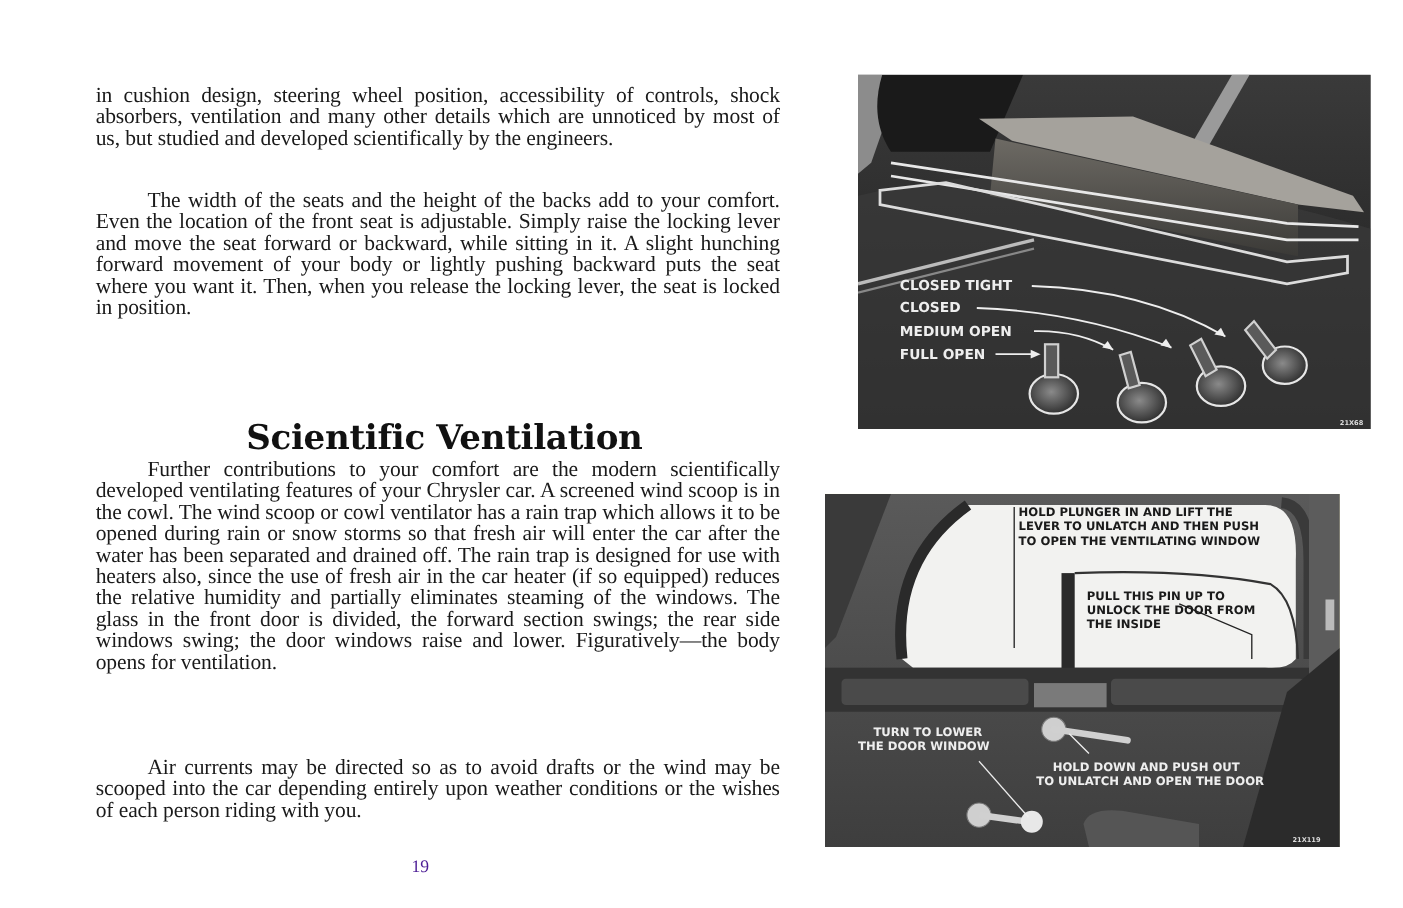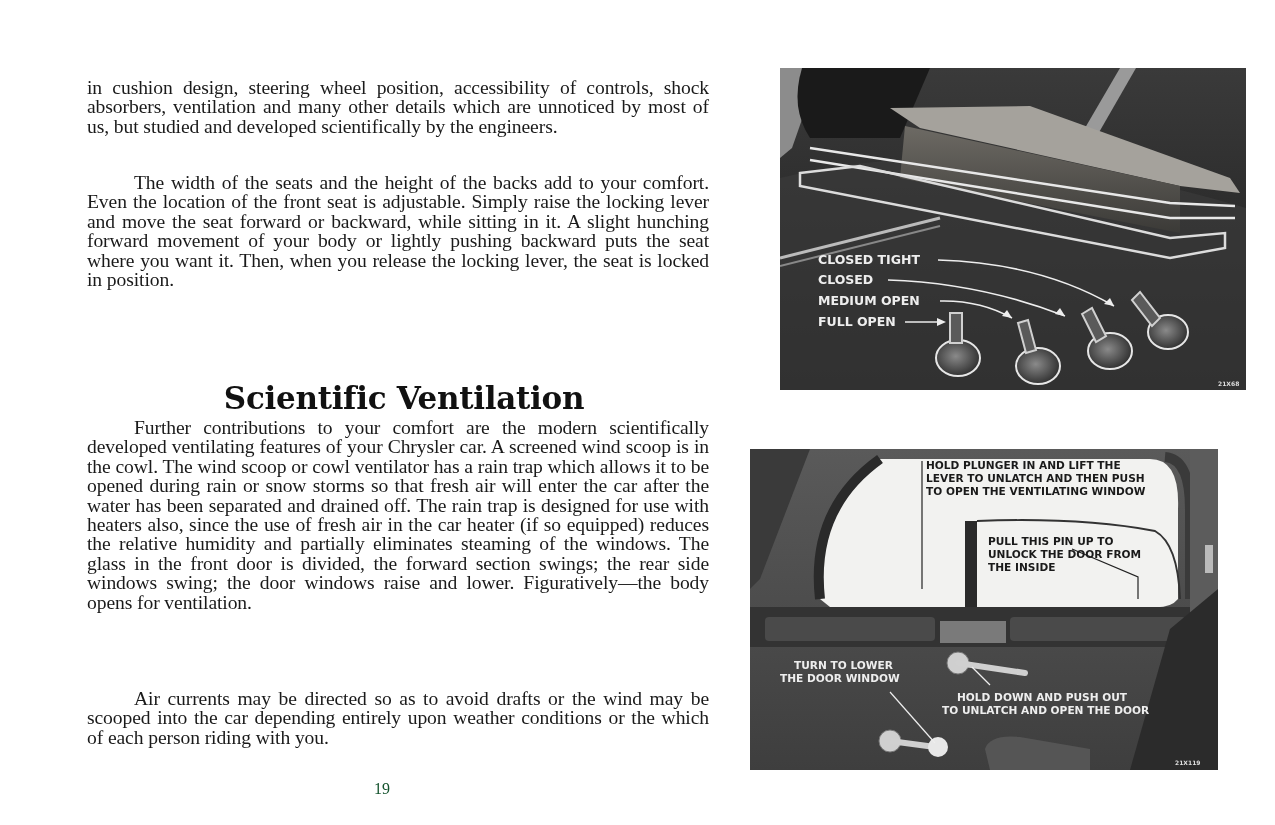--- a/index.html
+++ b/index.html
@@ -6,36 +6,36 @@
   body{width:1275px;height:825px;background:#ffffff;position:relative;overflow:hidden;
        font-family:"Liberation Serif","DejaVu Serif",serif;color:#1a1a1a;}
   .para{margin:12px;font-size:19.6px;line-height:19.4px;text-align:justify;text-align-last:left;letter-spacing:-0.1px;}
   .para.indent{text-indent:47px;font-family:Liberation Serif, serif;}
   .p1{position:absolute;left:75px;top:66px;width:622px;}
   .p2{position:absolute;left:75px;top:161px;width:622px;}
   .heading{position:absolute;left:75px;top:362px;width:622px;text-align:center;margin:18px;
            font-family:"DejaVu Serif","Liberation Serif",serif;font-weight:bold;font-size:31px;letter-spacing:-0.3px;color:#111;}
   .p3{position:absolute;left:75px;top:406px;width:622px;}
   .p4{position:absolute;left:75px;top:677px;width:622px;}
-  .pagenum{position:absolute;left:362px;top:780px;width:40px;text-align:center;font-size:16px;color:#14532d;}
+  .pagenum{position:absolute;left:362px;top:780px;width:40px;text-align:center;font-size:16px;color:#4c1d95;}
 
   .fig{position:absolute;overflow:hidden;}
   .fig svg{display:block;}
   .fig1{left:752px;top:68px;width:466px;height:322px;background:#2a2a2a;margin-left:28px;}
   .fig2{left:750px;top:449px;width:468px;height:321px;background:#fef9c3;}
   .figtxt{font-family:"DejaVu Sans","Liberation Sans",sans-serif;font-weight:bold;}
 </style>
 </head>
 <body>
 
 <p class="para p1">in cushion design, steering wheel position, accessibility of controls, shock absorbers, ventilation and many other details which are unnoticed by most of us, but studied and developed scientifically by the engineers.</p>
 <p class="para indent p2">The width of the seats and the height of the backs add to your comfort. Even the location of the front seat is adjustable. Simply raise the locking lever and move the seat forward or backward, while sitting in it. A slight hunching forward movement of your body or lightly pushing backward puts the seat where you want it. Then, when you release the locking lever, the seat is locked in position.</p>
 <h2 class="heading">Scientific Ventilation</h2>
 <p class="para indent p3">Further contributions to your comfort are the modern scientifically developed ventilating features of your Chrysler car. A screened wind scoop is in the cowl. The wind scoop or cowl ventilator has a rain trap which allows it to be opened during rain or snow storms so that fresh air will enter the car after the water has been separated and drained off.  The rain trap is designed for use with heaters also, since the use of fresh air in the car heater (if so equipped) reduces the relative humidity and partially eliminates steaming of the windows. The glass in the front door is divided, the forward section swings; the rear side windows swing; the door windows raise and lower. Figuratively—the body opens for ventilation.</p>
-<p class="para indent p4">Air currents may be directed so as to avoid drafts or the wind may be scooped into the car depending entirely upon weather conditions or the which of each person riding with you.</p>
+<p class="para indent p4">Air currents may be directed so as to avoid drafts or the wind may be scooped into the car depending entirely upon weather conditions or the wishes of each person riding with you.</p>
 <div class="pagenum">19</div>
 
 <div class="fig fig1">
   <svg width="466" height="322" viewBox="0 0 466 322">
     <defs>
       <linearGradient id="g1" x1="0" y1="0" x2="0" y2="1">
         <stop offset="0" stop-color="#3a3a3a"></stop>
           <stop offset="1" stop-color="#1c1c1c"></stop>
       </linearGradient>
       <linearGradient id="scoop" x1="0" y1="0" x2="0" y2="1">

